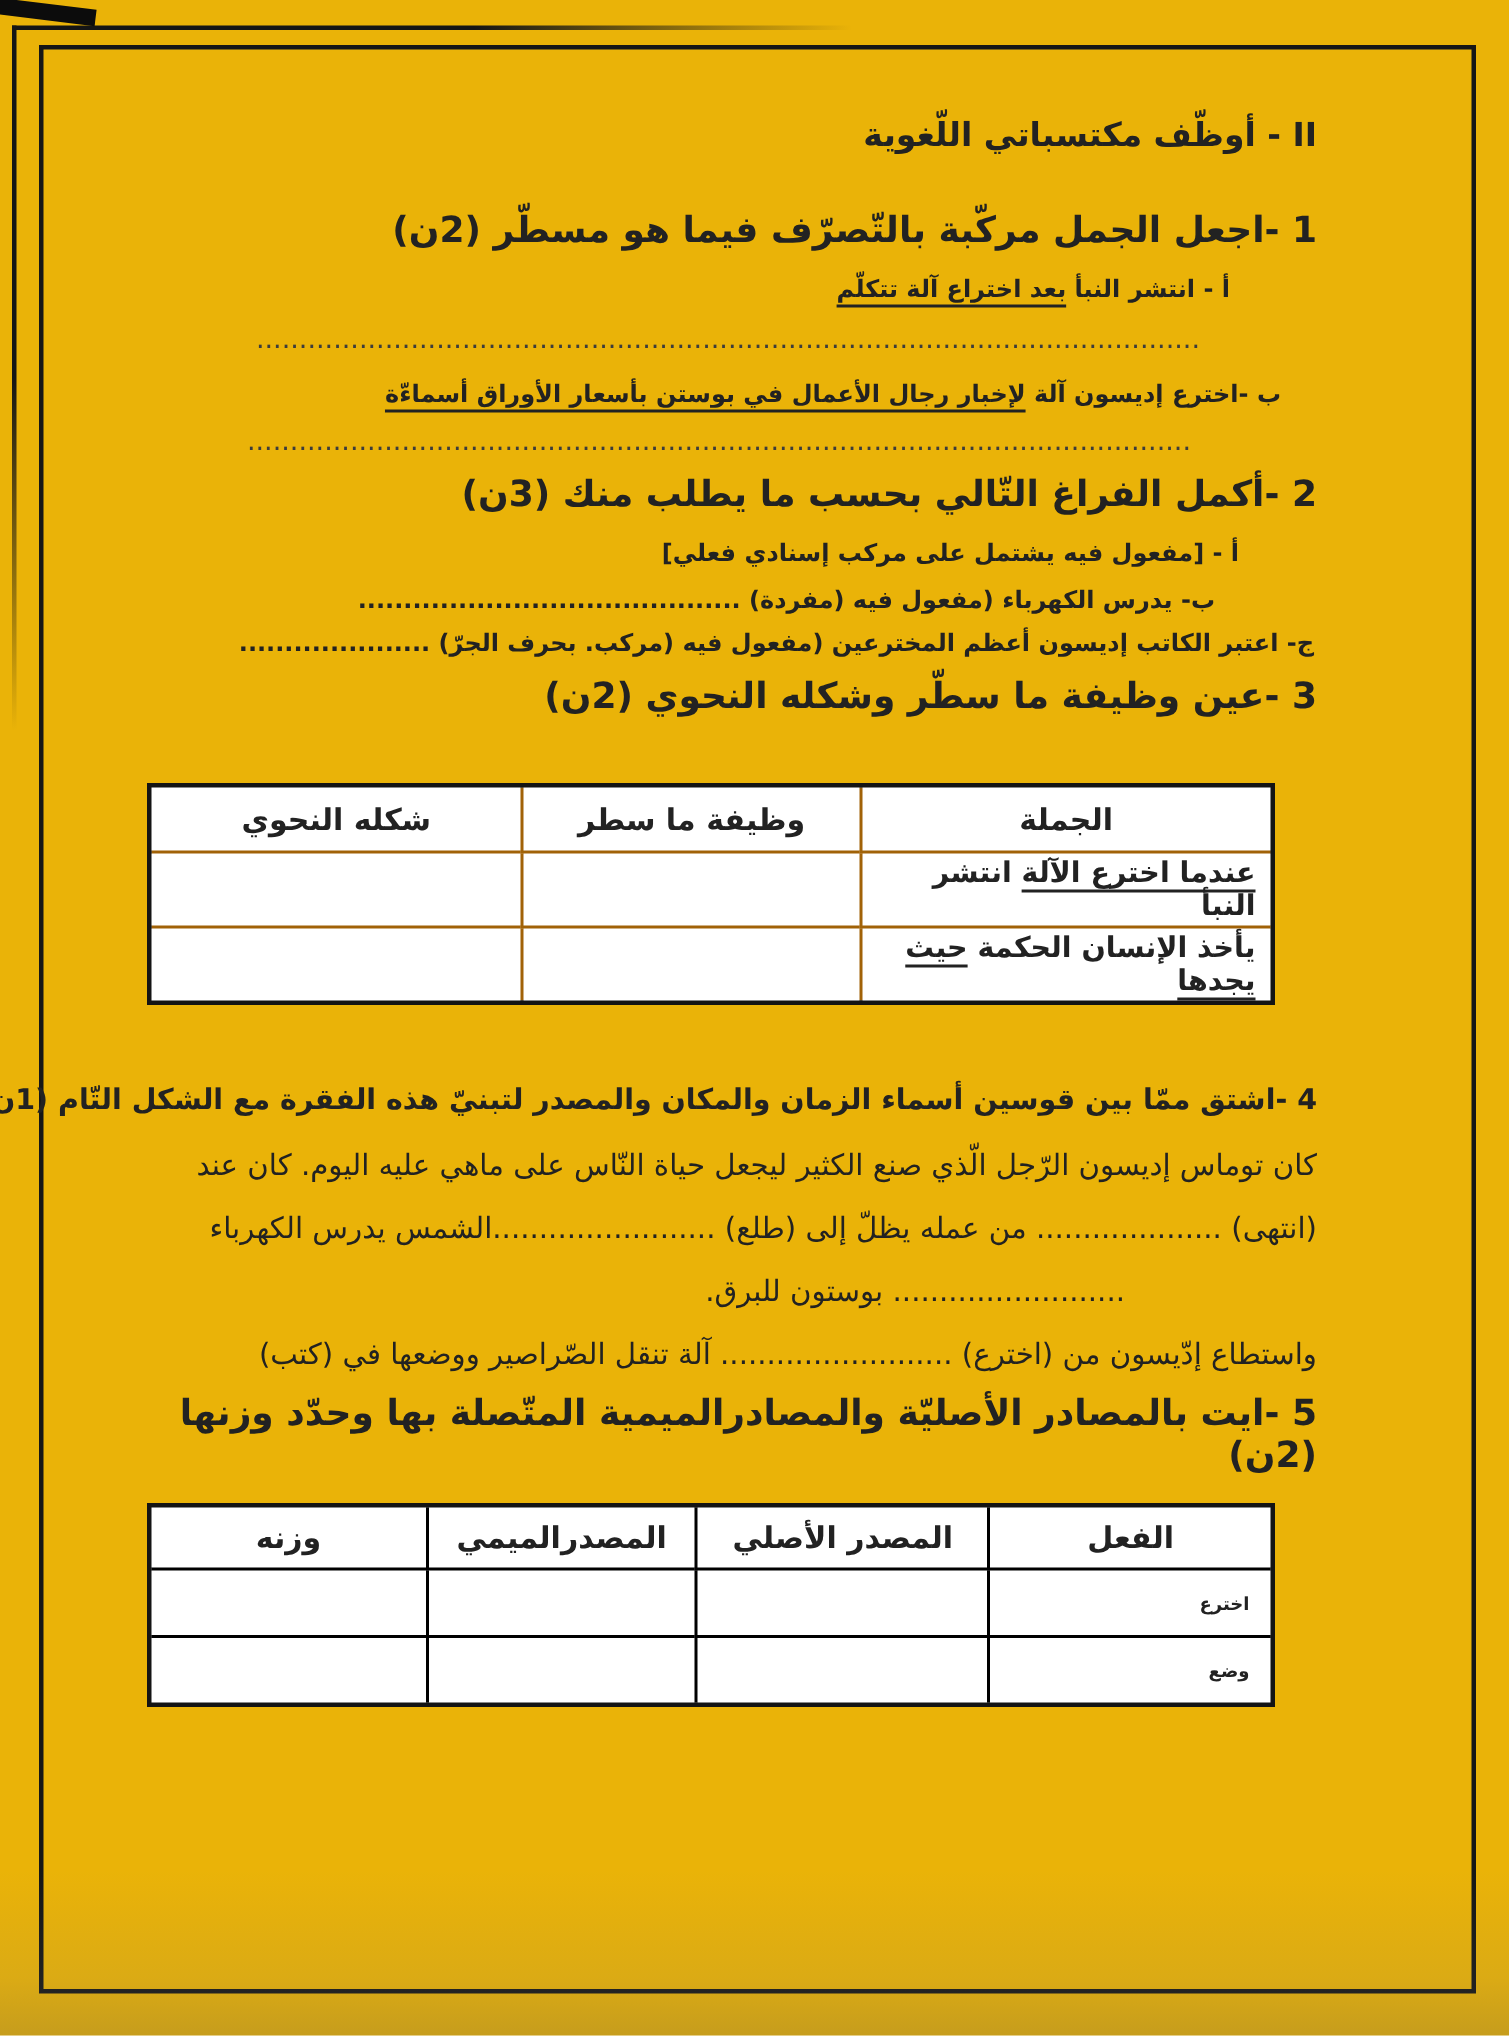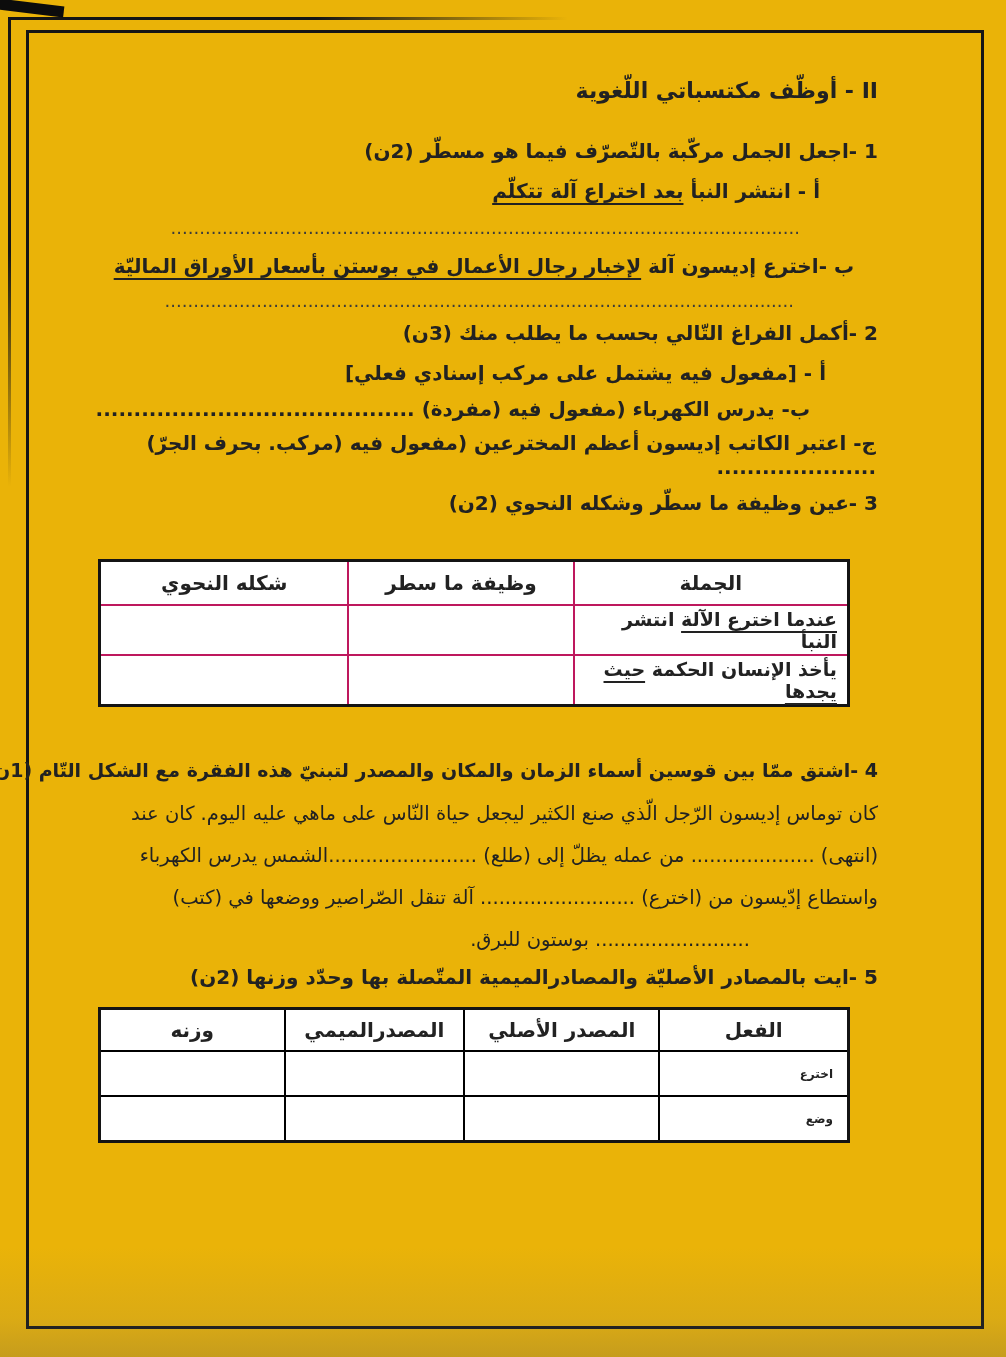--- a/index.html
+++ b/index.html
@@ -46,41 +46,41 @@
 
   .content {
     position: absolute;
     top: 0; left: 95px; right: 128px;
     direction: rtl;
     text-align: right;
     padding-top: 78px;
   }
 
   .h-main   { font-size: 22px; font-weight: bold; }
-  .q-title  { font-size: 20px; font-weight: bold; }
-  .item     { font-size: 20px; font-weight: bold; }
+  .q-title  { font-size: 24px; font-weight: bold; }
+  .item     { font-size: 16px; font-weight: bold; }
   .plain    { font-weight: normal; }
   .ul       { text-decoration: underline; text-underline-offset: 5px; text-decoration-thickness: 1.5px; }
   .dots-line{ font-size: 18px; color: #3c3c3c; overflow: hidden; white-space: nowrap; }
 
   .mt-q1t  { margin-top: 36px; }
   .ind-a   { margin-top: 16px; padding-left: 0; padding-right: 58px; }
   .d1      { margin-top: 14px; padding-right: 78px; }
   .ind-b   { margin-top: 16px; padding-right: 24px; }
   .d2      { margin-top: 12px; padding-right: 84px; }
   .mt-q2t  { margin-top: 10px; }
   .q2a-lab { margin-top: 16px; padding-right: 52px; }
   .q2a-lin { margin-top: 12px; padding-right: 80px; font-weight: bold; }
   .q2b-lin { margin-top: 12px; padding-right: 68px; font-weight: bold; }
   .q2c-lin { margin-top: 10px; padding-right: 2px; font-weight: bold; }
   .mt-q3t  { margin-top: 12px; }
 
   table { border-collapse: collapse; direction: rtl; background: #fff; }
   .t1 { width: 752px; margin: 44px 28px 0 0; border: 3px solid #141414; }
-  .t1 th, .t1 td { border: 2px solid #be185d; }
+  .t1 th, .t1 td { border: 2px solid #a16207; }
   .t1 th { height: 40px; font-size: 20px; font-weight: bold; text-align: center; }
   .t1 td { height: 46px; }
   .t1 td.sent { font-size: 19px; font-weight: bold; padding: 0 10px; text-align: right; }
 
   .mt-q4t { margin-top: 52px; white-space: nowrap; font-size: 19px; }
   .para-line { font-size: 19.5px; line-height: 42px; font-weight: normal; white-space: nowrap; }
   .p1 { margin-top: 12px; }
   .p4 { padding-right: 128px; }
 
   .mt-q5t { margin-top: 4px; }
@@ -106,21 +106,21 @@
     <div class="h-main">II - أوظّف مكتسباتي اللّغوية</div>
 
     <div class="q-title mt-q1t">1 -اجعل الجمل مركّبة بالتّصرّف فيما هو مسطّر (2ن)</div>
 
     <div class="item ind-a">
       <span>أ - انتشر النبأ </span><span class="ul">بعد اختراع آلة تتكلّم</span>
     </div>
     <div class="dots-line d1">..............................................................................................................</div>
 
     <div class="item ind-b">
-      <span>ب -اخترع إديسون آلة </span><span class="ul">لإخبار رجال الأعمال في بوستن بأسعار الأوراق الماليّة</span>
+      <span>ب -اخترع إديسون آلة </span><span class="ul">لإخبار رجال الأعمال في بوستن بأسعار الأوراق أسماءّة</span>
     </div>
     <div class="dots-line d2">..............................................................................................................</div>
 
     <div class="q-title mt-q2t">2 -أكمل الفراغ التّالي بحسب ما يطلب منك (3ن)</div>
     <div class="item q2a-lab">أ - [مفعول فيه يشتمل على مركب إسنادي فعلي]</div>
     <div class="item plain q2b-lin">ب- يدرس الكهرباء (مفعول فيه (مفردة) ..........................................</div>
     <div class="item plain q2c-lin">ج- اعتبر الكاتب إديسون أعظم المخترعين (مفعول فيه (مركب. بحرف الجرّ) .....................</div>
 
     <div class="q-title mt-q3t">3 -عين وظيفة ما سطّر  وشكله النحوي (2ن)</div>
 
@@ -147,22 +147,22 @@
           <td class="sent"><span>يأخذ الإنسان الحكمة </span><span class="ul">حيث يجدها</span><span></span></td>
           <td></td>
           <td></td>
         </tr>
       </tbody>
     </table>
 
     <div class="q-title mt-q4t">4 -اشتق ممّا بين قوسين أسماء الزمان والمكان والمصدر لتبنيّ هذه الفقرة مع الشكل التّام (1ن)</div>
     <div class="para-line p1">كان توماس إديسون الرّجل الّذي صنع الكثير ليجعل حياة النّاس على ماهي عليه اليوم. كان عند</div>
     <div class="para-line">(انتهى) .................... من عمله يظلّ إلى (طلع) ........................الشمس يدرس الكهرباء</div>
+    <div class="para-line p4">......................... بوستون للبرق.</div>
     <div class="para-line">واستطاع إدّيسون من (اخترع) ......................... آلة تنقل الصّراصير ووضعها في (كتب)</div>
-    <div class="para-line p4">......................... بوستون للبرق.</div>
 
     <div class="q-title mt-q5t">5 -ايت بالمصادر الأصليّة والمصادرالميمية المتّصلة بها وحدّد وزنها (2ن)</div>
 
     <table class="t2">
       <colgroup>
         <col style="width:190px">
           <col style="width:196px">
           <col style="width:180px">
           <col style="width:186px">
       </colgroup>

